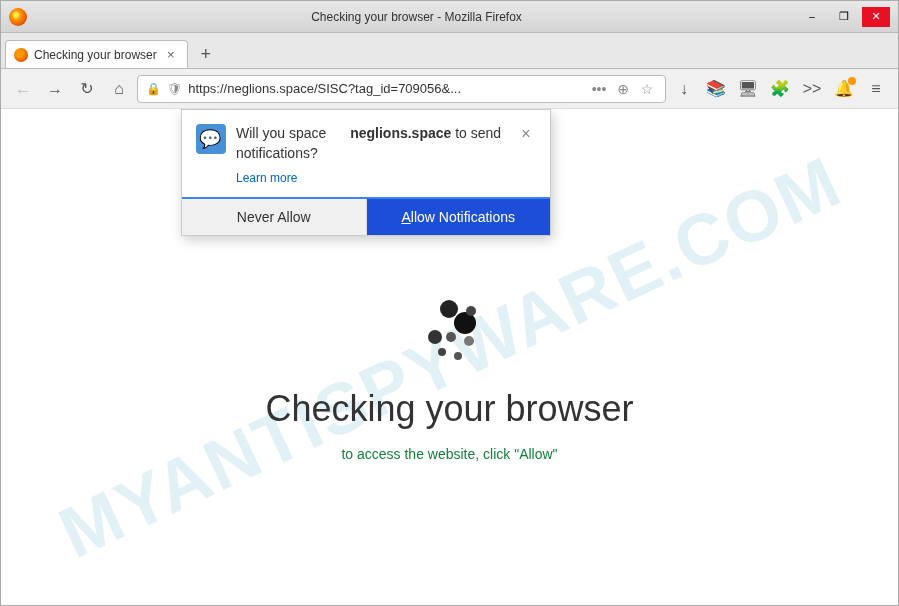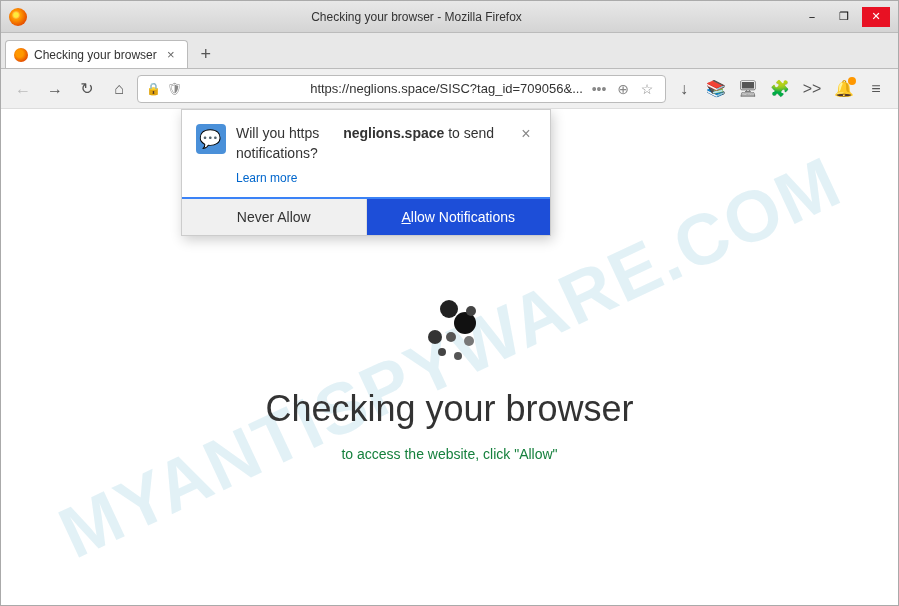--- a/index.html
+++ b/index.html
@@ -132,21 +132,21 @@
       border-radius: 4px;
       background: #fff;
       display: flex;
       align-items: center;
       padding: 0 8px;
       gap: 6px;
       font-size: 13px;
       color: #333;
     }
     .addr-icon { font-size: 12px; color: #888; flex-shrink: 0; }
-    .addr-text { flex: 1; overflow: hidden; white-space: nowrap; text-overflow: ellipsis; font-size: 13px; text-align: right; }
+    .addr-text { flex: 1; overflow: hidden; white-space: nowrap; text-overflow: ellipsis; font-size: 13px; }
     .addr-actions { display: flex; gap: 4px; }
     .addr-action-btn {
       width: 20px; height: 20px;
       display: flex; align-items: center; justify-content: center;
       color: #888;
       font-size: 14px;
       cursor: pointer;
       border-radius: 3px;
     }
 
@@ -362,21 +362,21 @@
   <div class="page-content">
 
     <div class="watermark">MYANTISPYWARE.COM</div>
 
     <div class="notification-popup">
       <div class="popup-header">
         <div class="popup-chat-icon">
           <span>💬</span>
         </div>
         <div class="popup-text">
-          <span>Will you https </span><strong>neglions.space</strong><span> to send notifications?</span>
+          <span>Will you space </span><strong>neglions.space</strong><span> to send notifications?</span>
         </div>
         <span class="popup-close">×</span>
       </div>
       <div class="popup-learn-more">Learn more</div>
       <div class="popup-buttons">
         <button class="popup-btn-never">Never Allow</button>
         <button class="popup-btn-allow">
           <span><span class="underline-n">A</span><span>llow Notifications</span></span>
         </button>
       </div>

